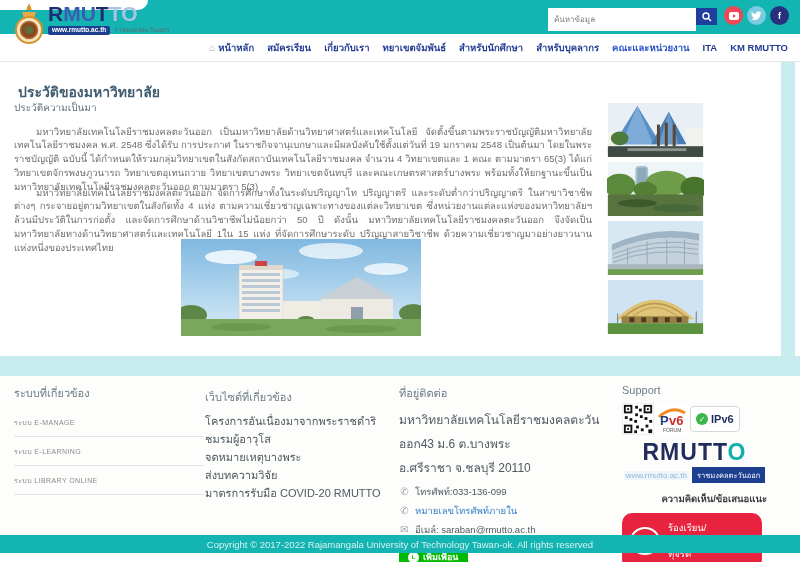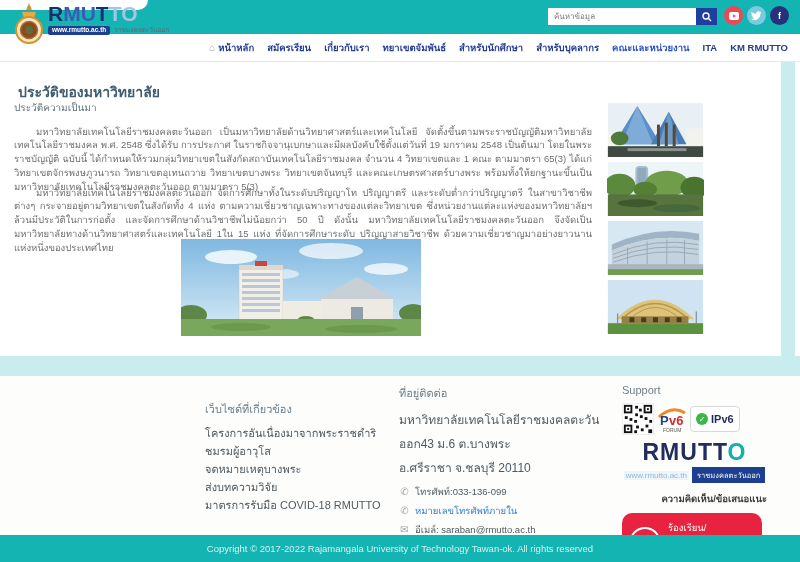--- a/index.html
+++ b/index.html
@@ -21,21 +21,21 @@
   .logo{position:absolute;top:3px;left:14px;display:flex;align-items:flex-start;z-index:5;}
   .wordmark{margin-left:4px;line-height:1;}
   .wm-letters{font-size:21px;font-weight:bold;letter-spacing:0;}
   .lt-dark{color:#1b2d72;} .lt-mid{color:#3a5cb2;} .lt-light{color:#a9c3e6;}
   .logo-sub{display:flex;align-items:center;gap:4px;margin-top:2px;}
   .url-badge{background:#1d3f8f;color:#fff;font-size:6.5px;font-weight:bold;
              padding:1px 4px;border-radius:2px;}
   .logo-tagline{font-size:6.5px;color:#5e6a72;}
 
   .search{position:absolute;top:8px;left:548px;display:flex;height:17px;}
-  .search input{width:148px;height:17px;border:none;font-size:8px;padding:0 6px;
+  .search input{width:148px;height:23px;border:none;font-size:8px;padding:0 6px;
                 box-sizing:border-box;color:#555;outline:none;
                 font-family:"Liberation Sans","DejaVu Sans",sans-serif;}
   .search button{width:21px;height:17px;border:none;background:#1e3f9e;color:#fff;
                  cursor:pointer;display:flex;align-items:center;justify-content:center;padding:0;}
   .social{position:absolute;top:6px;left:724px;display:flex;gap:4px;}
   .soc{width:19px;height:19px;border-radius:50%;display:flex;align-items:center;
        justify-content:center;cursor:pointer;color:#fff;font-size:9px;font-weight:bold;}
   .soc.yt{background:#ee4756;} .soc.tw{background:#79ccdf;} .soc.fb{background:#26307e;}
 
   
@@ -50,21 +50,21 @@
   .side-photos svg{display:block;}
   .right-strip{position:absolute;left:781px;top:62px;width:14px;height:335px;background:#c9ecee;}
   .divider-band{position:absolute;left:0;top:356px;width:800px;height:20px;background:#c9ecee;}
 
   
   .footer{position:absolute;left:0;top:376px;width:800px;height:159px;background:#fdfdfc;}
   .f-head{font-size:11px;color:#6d7e88;margin:0 0 6px 0;font-weight:normal;}
   .f-col1{position:absolute;left:14px;top:8px;width:190px;}
   .sys-item{font-size:7px;letter-spacing:.4px;color:#8b8b8b;padding:9px 0 8px 0;
             border-bottom:1px solid #e3e3e3;cursor:pointer;}
-  .f-col2{position:absolute;left:205px;top:24px;width:185px;}
+  .f-col2{position:absolute;left:205px;top:12px;width:185px;}
   .web-item{font-size:11px;color:#4f5a60;line-height:18px;cursor:pointer;}
   .f-col3{position:absolute;left:399px;top:8px;width:215px;}
   .addr{font-size:12px;color:#4f5a60;line-height:24px;}
   .c-row{display:flex;align-items:center;gap:5px;font-size:9.5px;color:#4f5a60;margin-top:4px;}
   .c-row .ic{color:#9aa6ad;font-size:10px;width:11px;text-align:center;}
   .c-link{color:#2f7ec4;cursor:pointer;}
   .line-btn{margin-top:9px;display:inline-flex;align-items:center;gap:4px;background:#00b900;
             color:#fff;font-size:9px;font-weight:bold;padding:4px 9px;border-radius:3px;
             border:none;cursor:pointer;font-family:inherit;}
   .line-glyph{width:11px;height:11px;background:#fff;border-radius:50%;color:#00b900;
@@ -86,21 +86,21 @@
   .complaint-btn{margin-top:7px;width:140px;box-sizing:border-box;background:#e8233f;border:none;
                  border-radius:10px;padding:9px 8px;display:flex;align-items:center;gap:8px;
                  color:#fff;cursor:pointer;font-family:inherit;}
   .bubble{width:26px;height:24px;flex:0 0 26px;border:2px solid #fff;border-radius:50%;
           display:flex;align-items:center;justify-content:center;font-size:8px;letter-spacing:1px;
           color:#fff;position:relative;}
   .bubble:after{content:"";position:absolute;left:3px;bottom:-5px;width:0;height:0;
                 border:4px solid transparent;border-top-color:#fff;transform:rotate(20deg);}
   .complaint-text{font-size:9.5px;line-height:1.35;text-align:left;}
 
-  .copyright{position:absolute;left:0;top:535px;width:800px;height:27px;background:#14b4b2;
+  .copyright{position:absolute;left:0;top:535px;width:800px;height:18px;background:#14b4b2;
              display:flex;align-items:center;justify-content:center;font-size:9.5px;
              color:rgba(255,255,255,.82);}
 </style>
 </head>
 <body>
 
 <div id="page">
 
   <div class="teal-band"></div>
   <div class="logo-backdrop"></div>
@@ -272,28 +272,34 @@
       <rect x="0" y="44" width="97" height="11" fill="#5c9140"></rect>
       <line x1="10" y1="34" x2="10" y2="44" stroke="#777" stroke-width="1"></line>
       <line x1="90" y1="32" x2="90" y2="44" stroke="#777" stroke-width="1"></line>
     </svg>
   </div>
 
   <div class="right-strip"></div>
   <div class="divider-band"></div>
 
   <div class="footer">
+    <div class="f-col1">
+      <h3 class="f-head">ระบบที่เกี่ยวข้อง</h3>
+      <div class="sys-item">ระบบ E-MANAGE</div>
+      <div class="sys-item">ระบบ E-LEARNING</div>
+      <div class="sys-item">ระบบ LIBRARY ONLINE</div>
+    </div>
 
     <div class="f-col2">
       <h3 class="f-head">เว็บไซต์ที่เกี่ยวข้อง</h3>
       <div class="web-item">โครงการอันเนื่องมาจากพระราชดำริ</div>
       <div class="web-item">ชมรมผู้อาวุโส</div>
       <div class="web-item">จดหมายเหตุบางพระ</div>
       <div class="web-item">ส่งบทความวิจัย</div>
-      <div class="web-item">มาตรการรับมือ COVID-18 RMUTTO</div>
+      <div class="web-item">มาตรการรับมือ COVID-20 RMUTTO</div>
     </div>
 
     <div class="f-col3">
       <h3 class="f-head">ที่อยู่ติดต่อ</h3>
       <div class="addr">มหาวิทยาลัยเทคโนโลยีราชมงคลตะวันออก43 ม.6 ต.บางพระ</div>
       <div class="addr">อ.ศรีราชา จ.ชลบุรี 20110</div>
       <div class="c-row">
         <span class="ic">✆</span>
         <span>โทรศัพท์:033-136-099</span>
       </div>

